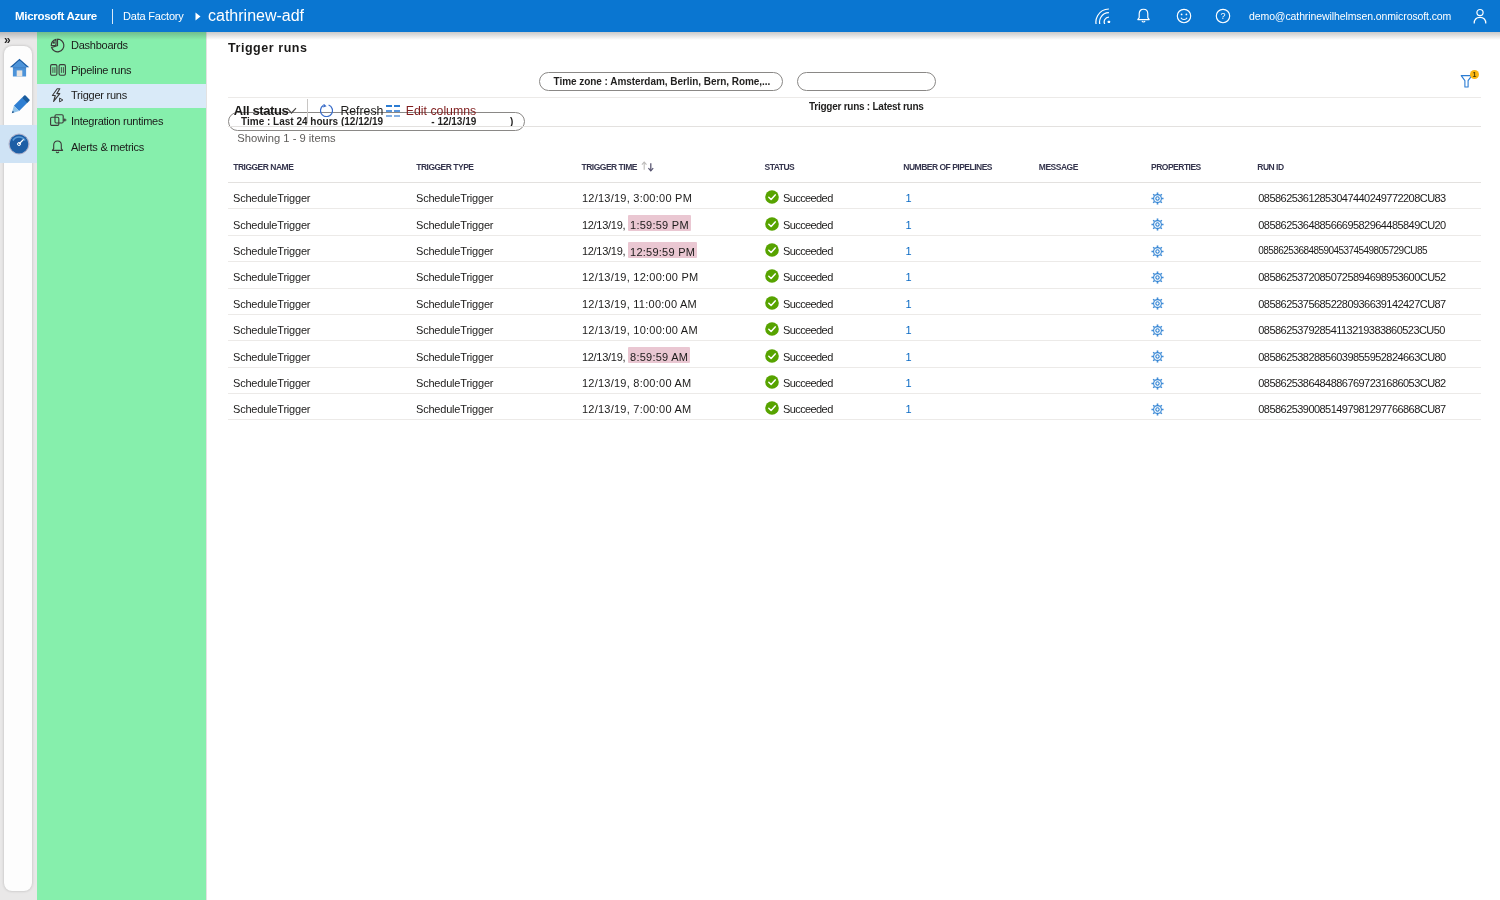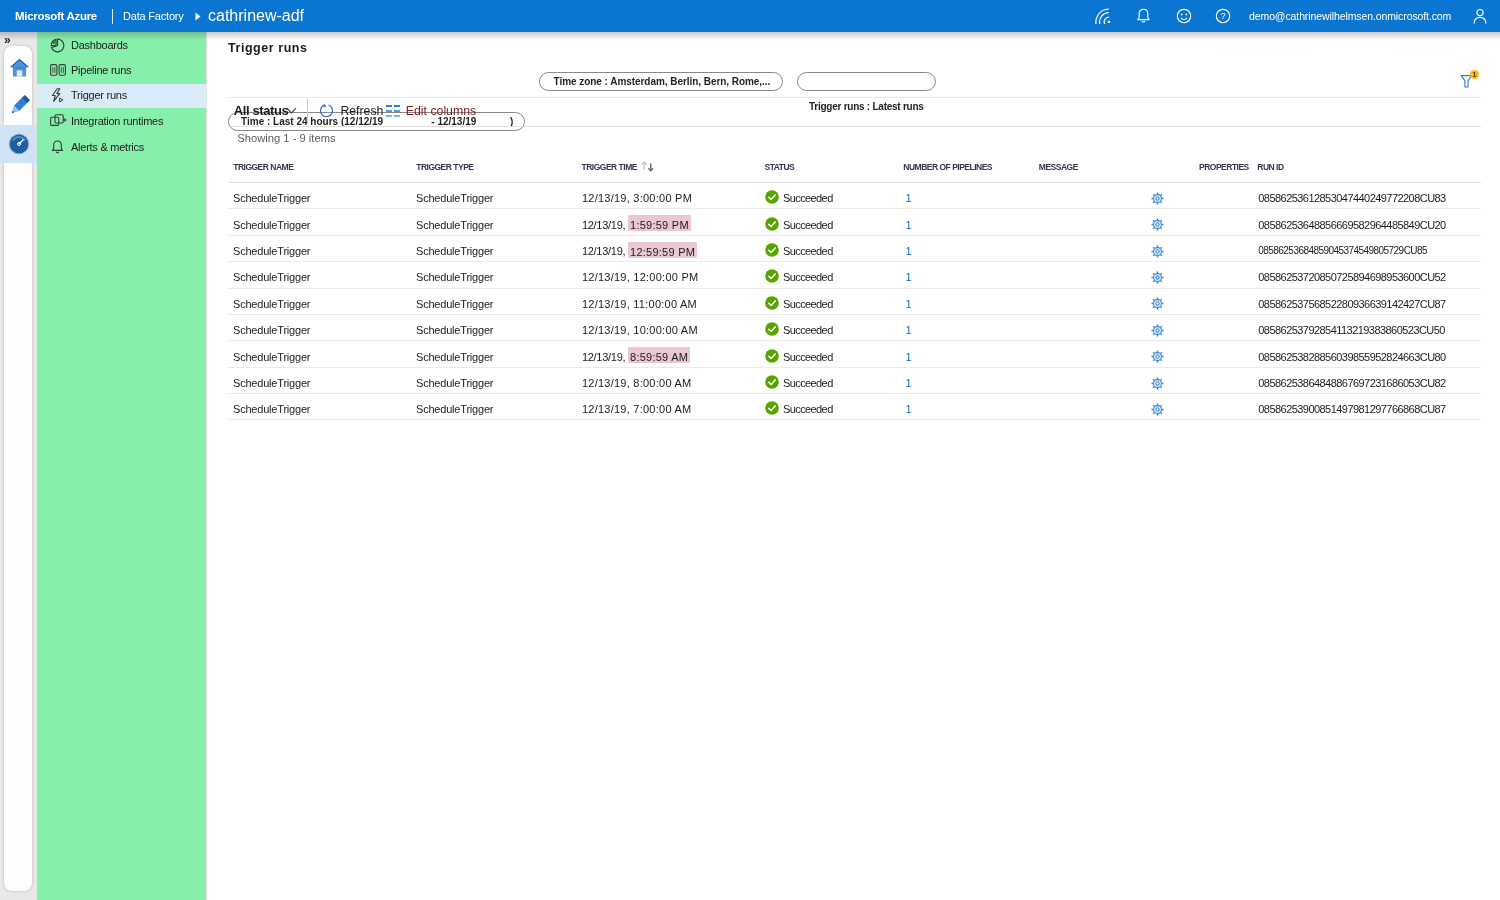--- a/index.html
+++ b/index.html
@@ -199,21 +199,21 @@
         <path d="M0.9 3.6 L3.2 1.1 L5.5 3.6"></path>
     </g>
     <g stroke="#56536f" stroke-width="1.25" fill="none">
       <line x1="9.8" y1="2.2" x2="9.8" y2="9.6"></line>
         <path d="M7.4 7.2 L9.8 9.8 L12.2 7.2"></path>
     </g>
   </svg>
   <div class="hdr" style="left:557.5px;">STATUS</div>
   <div class="hdr" style="left:696.3px;">NUMBER OF PIPELINES</div>
   <div class="hdr" style="left:831.8px;">MESSAGE</div>
-  <div class="hdr" style="left:944px;margin-left:48px;">PROPERTIES</div>
+  <div class="hdr" style="left:944px;">PROPERTIES</div>
   <div class="hdr" style="left:1050.3px;">RUN ID</div>
   <div class="hline" style="left:21px;top:150px;width:1253px;background:#e3e1df;"></div>
   <div class="row-t" style="left:26px;top:153.2px;">ScheduleTrigger</div>
   <div class="row-t" style="left:209px;top:153.2px;">ScheduleTrigger</div>
   <div class="row-t" style="left:374.9px;top:153.2px;letter-spacing:.25px;">12/13/19, 3:00:00 PM</div>
   <svg style="position:absolute;left:558.1px;top:158.2px;" width="14" height="14" viewBox="0 0 14 14">
     <circle cx="7" cy="7" r="6.8" fill="#57a300"></circle>
     <path d="M3.8 7.2 L6.1 9.5 L10.2 4.9" fill="none" stroke="#fff" stroke-width="1.5" stroke-linecap="round" stroke-linejoin="round"></path>
   </svg>
   <div class="row-t" style="left:576px;top:153.2px;letter-spacing:-.6px;">Succeeded</div>

